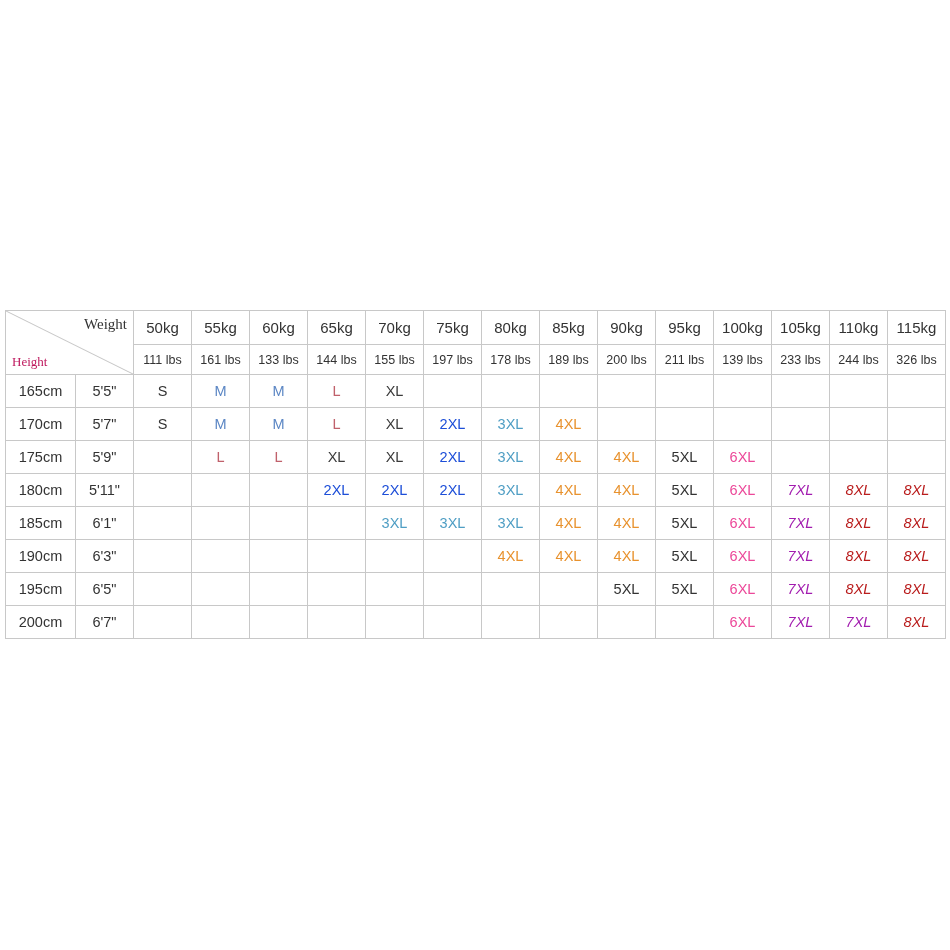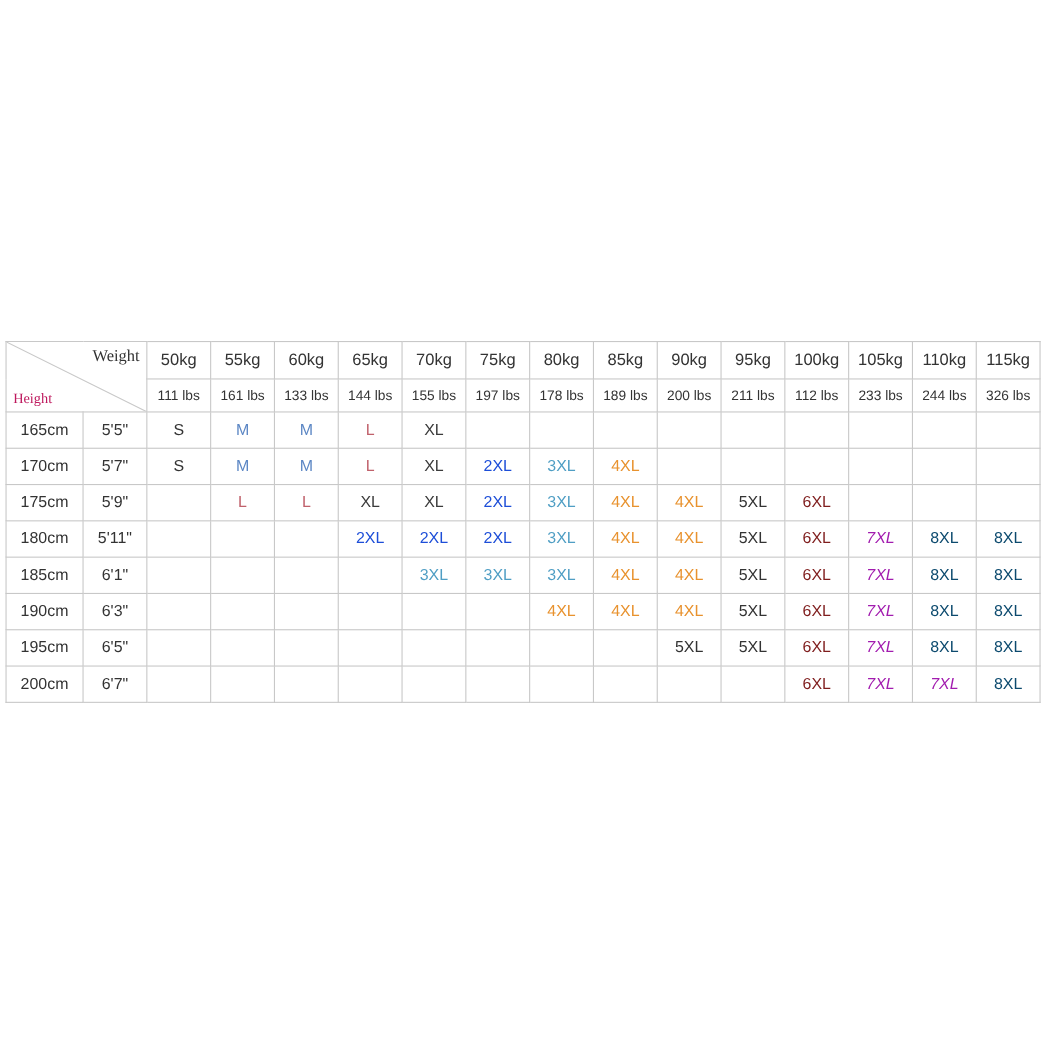--- a/index.html
+++ b/index.html
@@ -89,23 +89,23 @@
   }
   
   .sz-S   { color: #333333; }
   .sz-M   { color: #5b86c4; }
   .sz-L   { color: #c0616b; }
   .sz-XL  { color: #3b3b3b; }
   .sz-2XL { color: #1d4ed8; }
   .sz-3XL { color: #4f9ec4; }
   .sz-4XL { color: #e8922e; }
   .sz-5XL { color: #333333; }
-  .sz-6XL { color: #7f1d1d; }
+  .sz-6XL { color: #ec4899; }
   .sz-7XL { color: #a21caf; font-style: italic; }
-  .sz-8XL { color: #0c4a6e; }
+  .sz-8XL { color: #b91c1c; font-style: italic; }
   .sz-    { color: transparent; }
 </style>
 </head>
 <body>
 
 <div id="wrap">
   <div id="chart">
     <table class="size-chart">
       <colgroup id="cols">
           <col class="c-label">
@@ -153,21 +153,21 @@
             <th class="lbs">111 lbs</th>
             <th class="lbs">161 lbs</th>
             <th class="lbs">133 lbs</th>
             <th class="lbs">144 lbs</th>
             <th class="lbs">155 lbs</th>
             <th class="lbs">197 lbs</th>
             <th class="lbs">178 lbs</th>
             <th class="lbs">189 lbs</th>
             <th class="lbs">200 lbs</th>
             <th class="lbs">211 lbs</th>
-            <th class="lbs">112 lbs</th>
+            <th class="lbs">139 lbs</th>
             <th class="lbs">233 lbs</th>
             <th class="lbs">244 lbs</th>
             <th class="lbs">326 lbs</th>
           </tr>
       </thead>
       <tbody id="body">
           <tr>
             <td class="hcm">165cm</td>
             <td class="hft">5'5"</td>
             <td class="cell sz-S">S</td>

